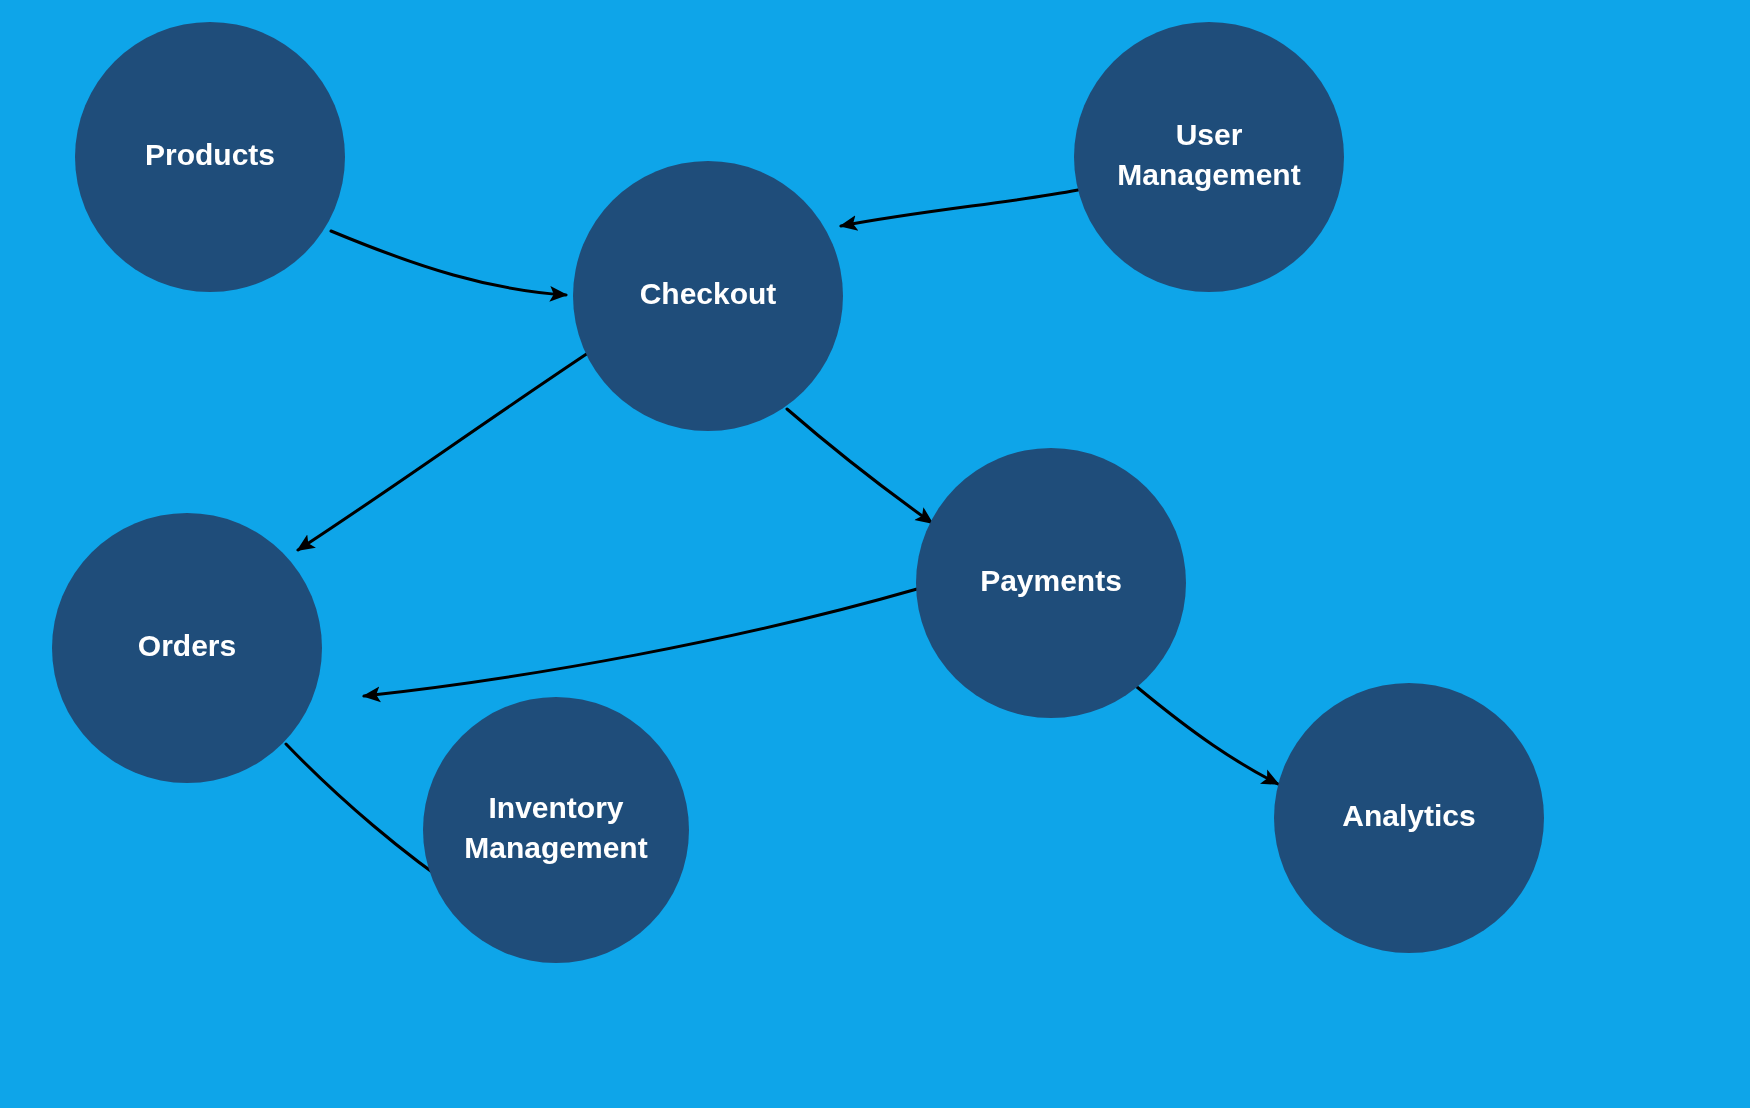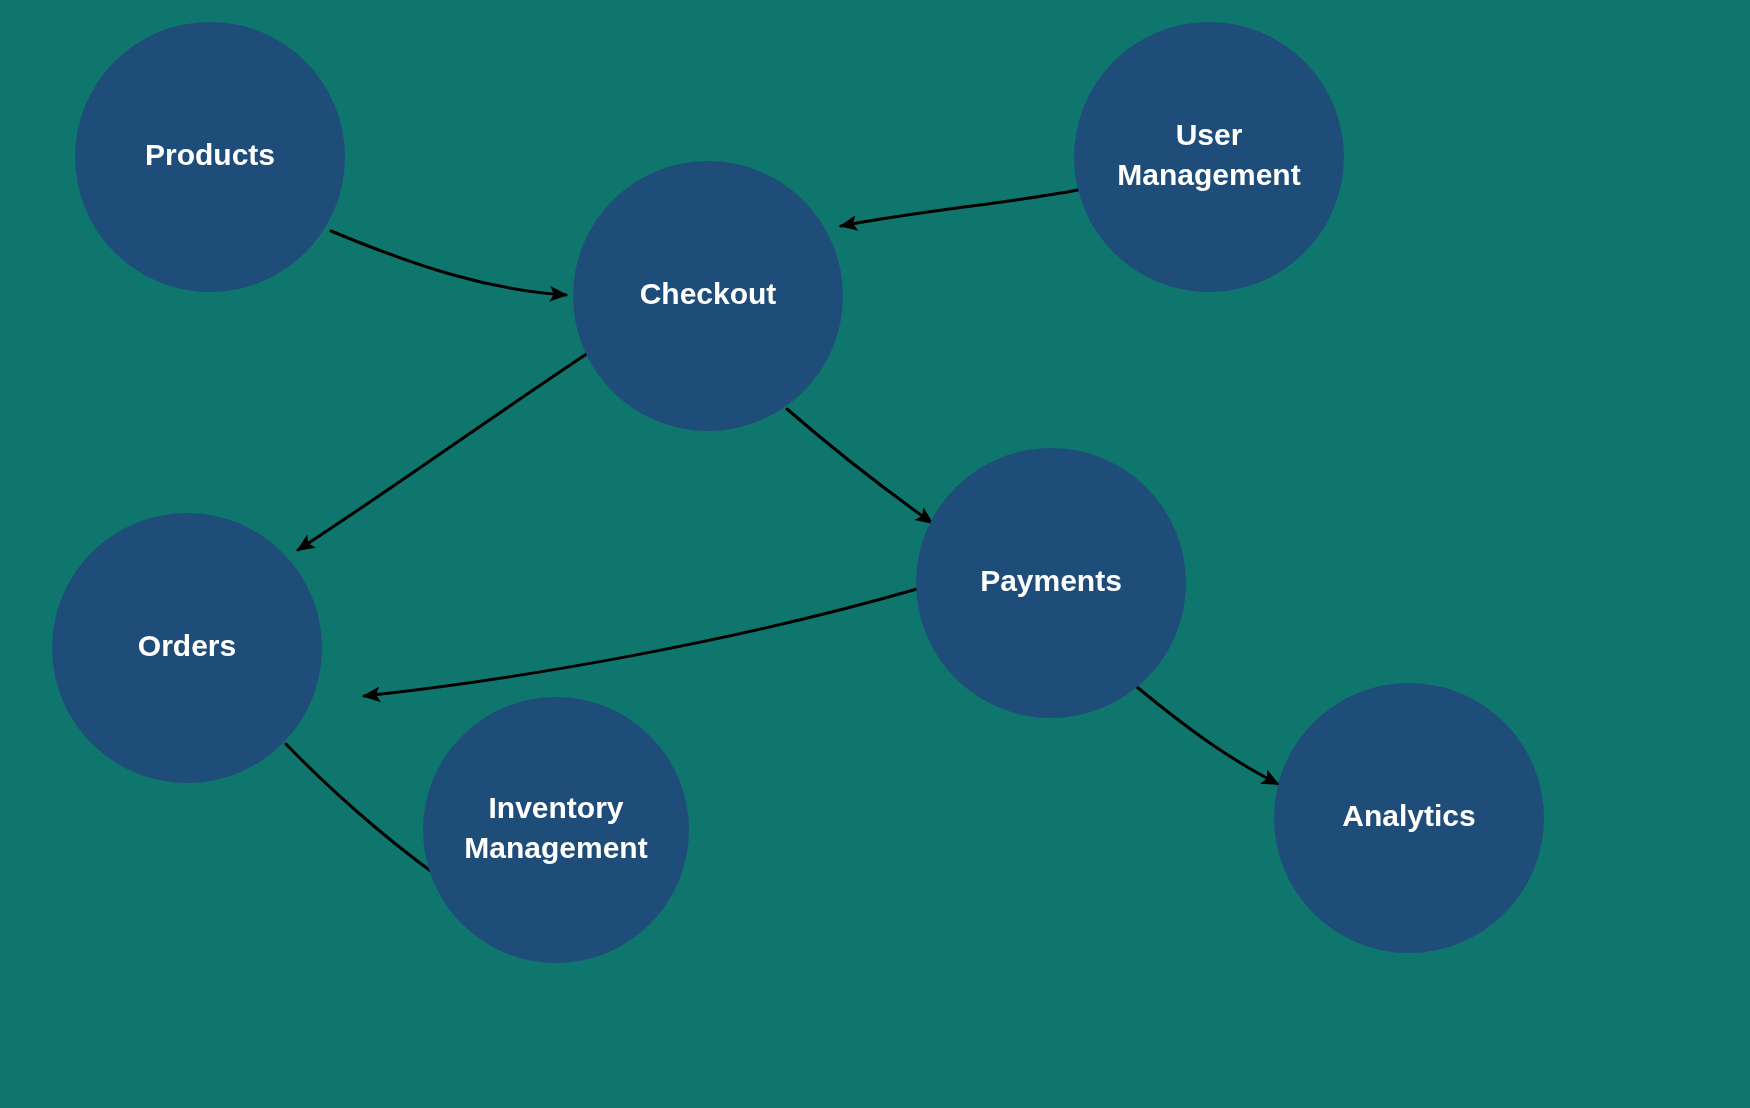--- a/index.html
+++ b/index.html
@@ -44,21 +44,21 @@
   }
   .edge-path {
     fill: none;
     stroke-linecap: round;
     stroke-linejoin: round;
   }
 </style>
 </head>
 <body style="background: rgb(255, 255, 255);">
 
-<div id="graph-canvas" style="background: #0f766e;">
+<div id="graph-canvas" style="background: #0ea5e9;">
 
   <svg id="graph-svg" viewBox="0 0 1750 1108" xmlns="http://www.w3.org/2000/svg">
     <defs>
       <marker id="arrowhead" viewBox="0 0 10 10" refX="9" refY="5" markerWidth="6" markerHeight="6" orient="auto-start-reverse" markerUnits="strokeWidth">
         <path d="M 0 0.6 L 10 5 L 0 9.4 L 2.2 5 Z" fill="#000000"></path>
       </marker>
     </defs>
 
     <g id="edges-layer">
         <path class="edge-path" d="M 331,231 C 420,268 490,290 566,295" stroke="#000000" stroke-width="3" marker-end="url(#arrowhead)"></path>

